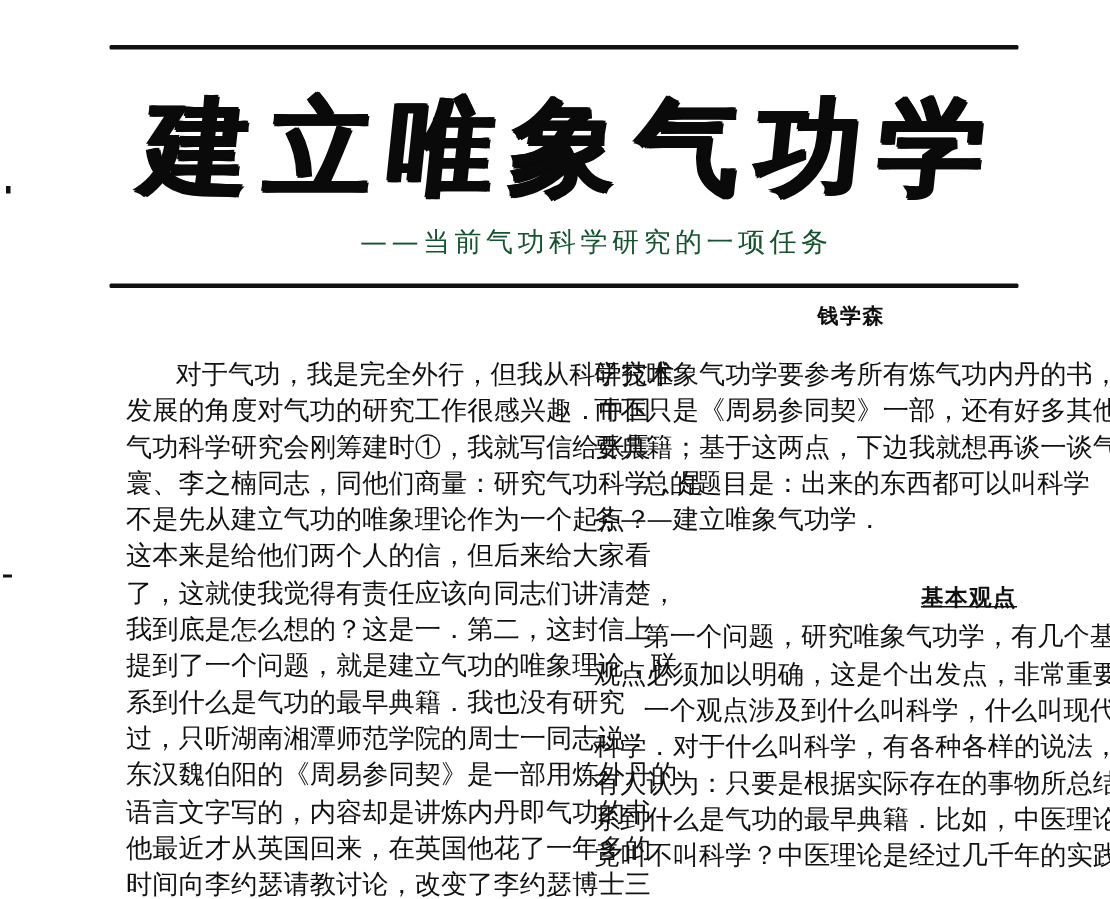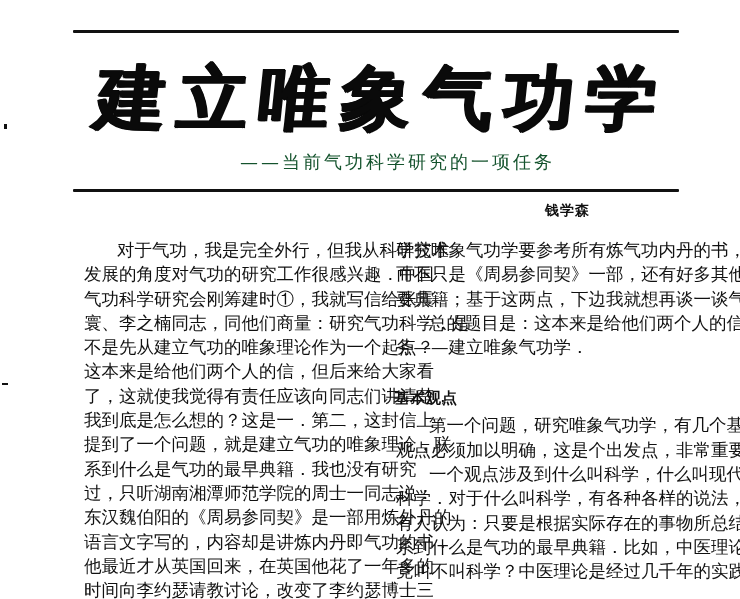--- a/index.html
+++ b/index.html
@@ -19,22 +19,22 @@
             font-family: Liberation Mono, monospace; letter-spacing: 1px; }
   .col { position: absolute; top: 238px; width: 294px; }
   .col.left { left: 72px; }
   .col.right { left: 384px; }
   .line { height: 24.3px; line-height: 24.3px; font-size: 17.5px; white-space: nowrap;
           font-family: "DejaVu Serif", "Liberation Serif", serif; text-align: justify;
           text-align-last: justify; overflow: visible; padding-left: 12px; }
   .line.indent { padding-left: 45px; }
   .line.last { text-align-last: left; }
   .gap { height: 24px; }
-  .heading { height: 30px; line-height: 30px; text-align: left; font-weight: bold; font-size: 15px;
-             font-family: "DejaVu Sans", sans-serif; letter-spacing: 1px; padding-left: 10px; }
+  .heading { height: 30px; line-height: 30px; text-align: right; font-weight: bold; font-size: 15px;
+             font-family: "DejaVu Sans", sans-serif; letter-spacing: 1px; padding-left: 10px; text-decoration: underline; }
   .margin-mark { position: absolute; background: #111; }
   .mark1 { left: 4px; top: 124px; width: 3px; height: 5px; }
   .mark2 { left: 2px; top: 383px; width: 6px; height: 2px; }
 </style>
 </head>
 <body>
 
 <div class="margin-mark mark1"></div>
 <div class="margin-mark mark2"></div>
 
@@ -72,21 +72,21 @@
     <div class="line">语言文字写的，内容却是讲炼内丹即气功的书．</div>
     <div class="line">他最近才从英国回来，在英国他花了一年多的</div>
     <div class="line">时间向李约瑟请教讨论，改变了李约瑟博士三</div>
   </div>
 
 <div class="col right">
   <div id="col-right-1">
       <div class="line">研究唯象气功学要参考所有炼气功内丹的书，</div>
       <div class="line">而不只是《周易参同契》一部，还有好多其他重</div>
       <div class="line">要典籍；基于这两点，下边我就想再谈一谈气</div>
-      <div class="line indent">总的题目是：这本来是给他们两个人的信</div>
+      <div class="line indent">总的题目是：出来的东西都可以叫科学</div>
       <div class="line last">务——建立唯象气功学．</div>
     </div>
   <div class="gap"></div>
   <div class="heading">基本观点</div>
   <div id="col-right-2">
       <div class="line indent">第一个问题，研究唯象气功学，有几个基本</div>
       <div class="line last">观点必须加以明确，这是个出发点，非常重要．</div>
       <div class="line indent">一个观点涉及到什么叫科学，什么叫现代</div>
       <div class="line">科学．对于什么叫科学，有各种各样的说法，</div>
       <div class="line">有人认为：只要是根据实际存在的事物所总结</div>

